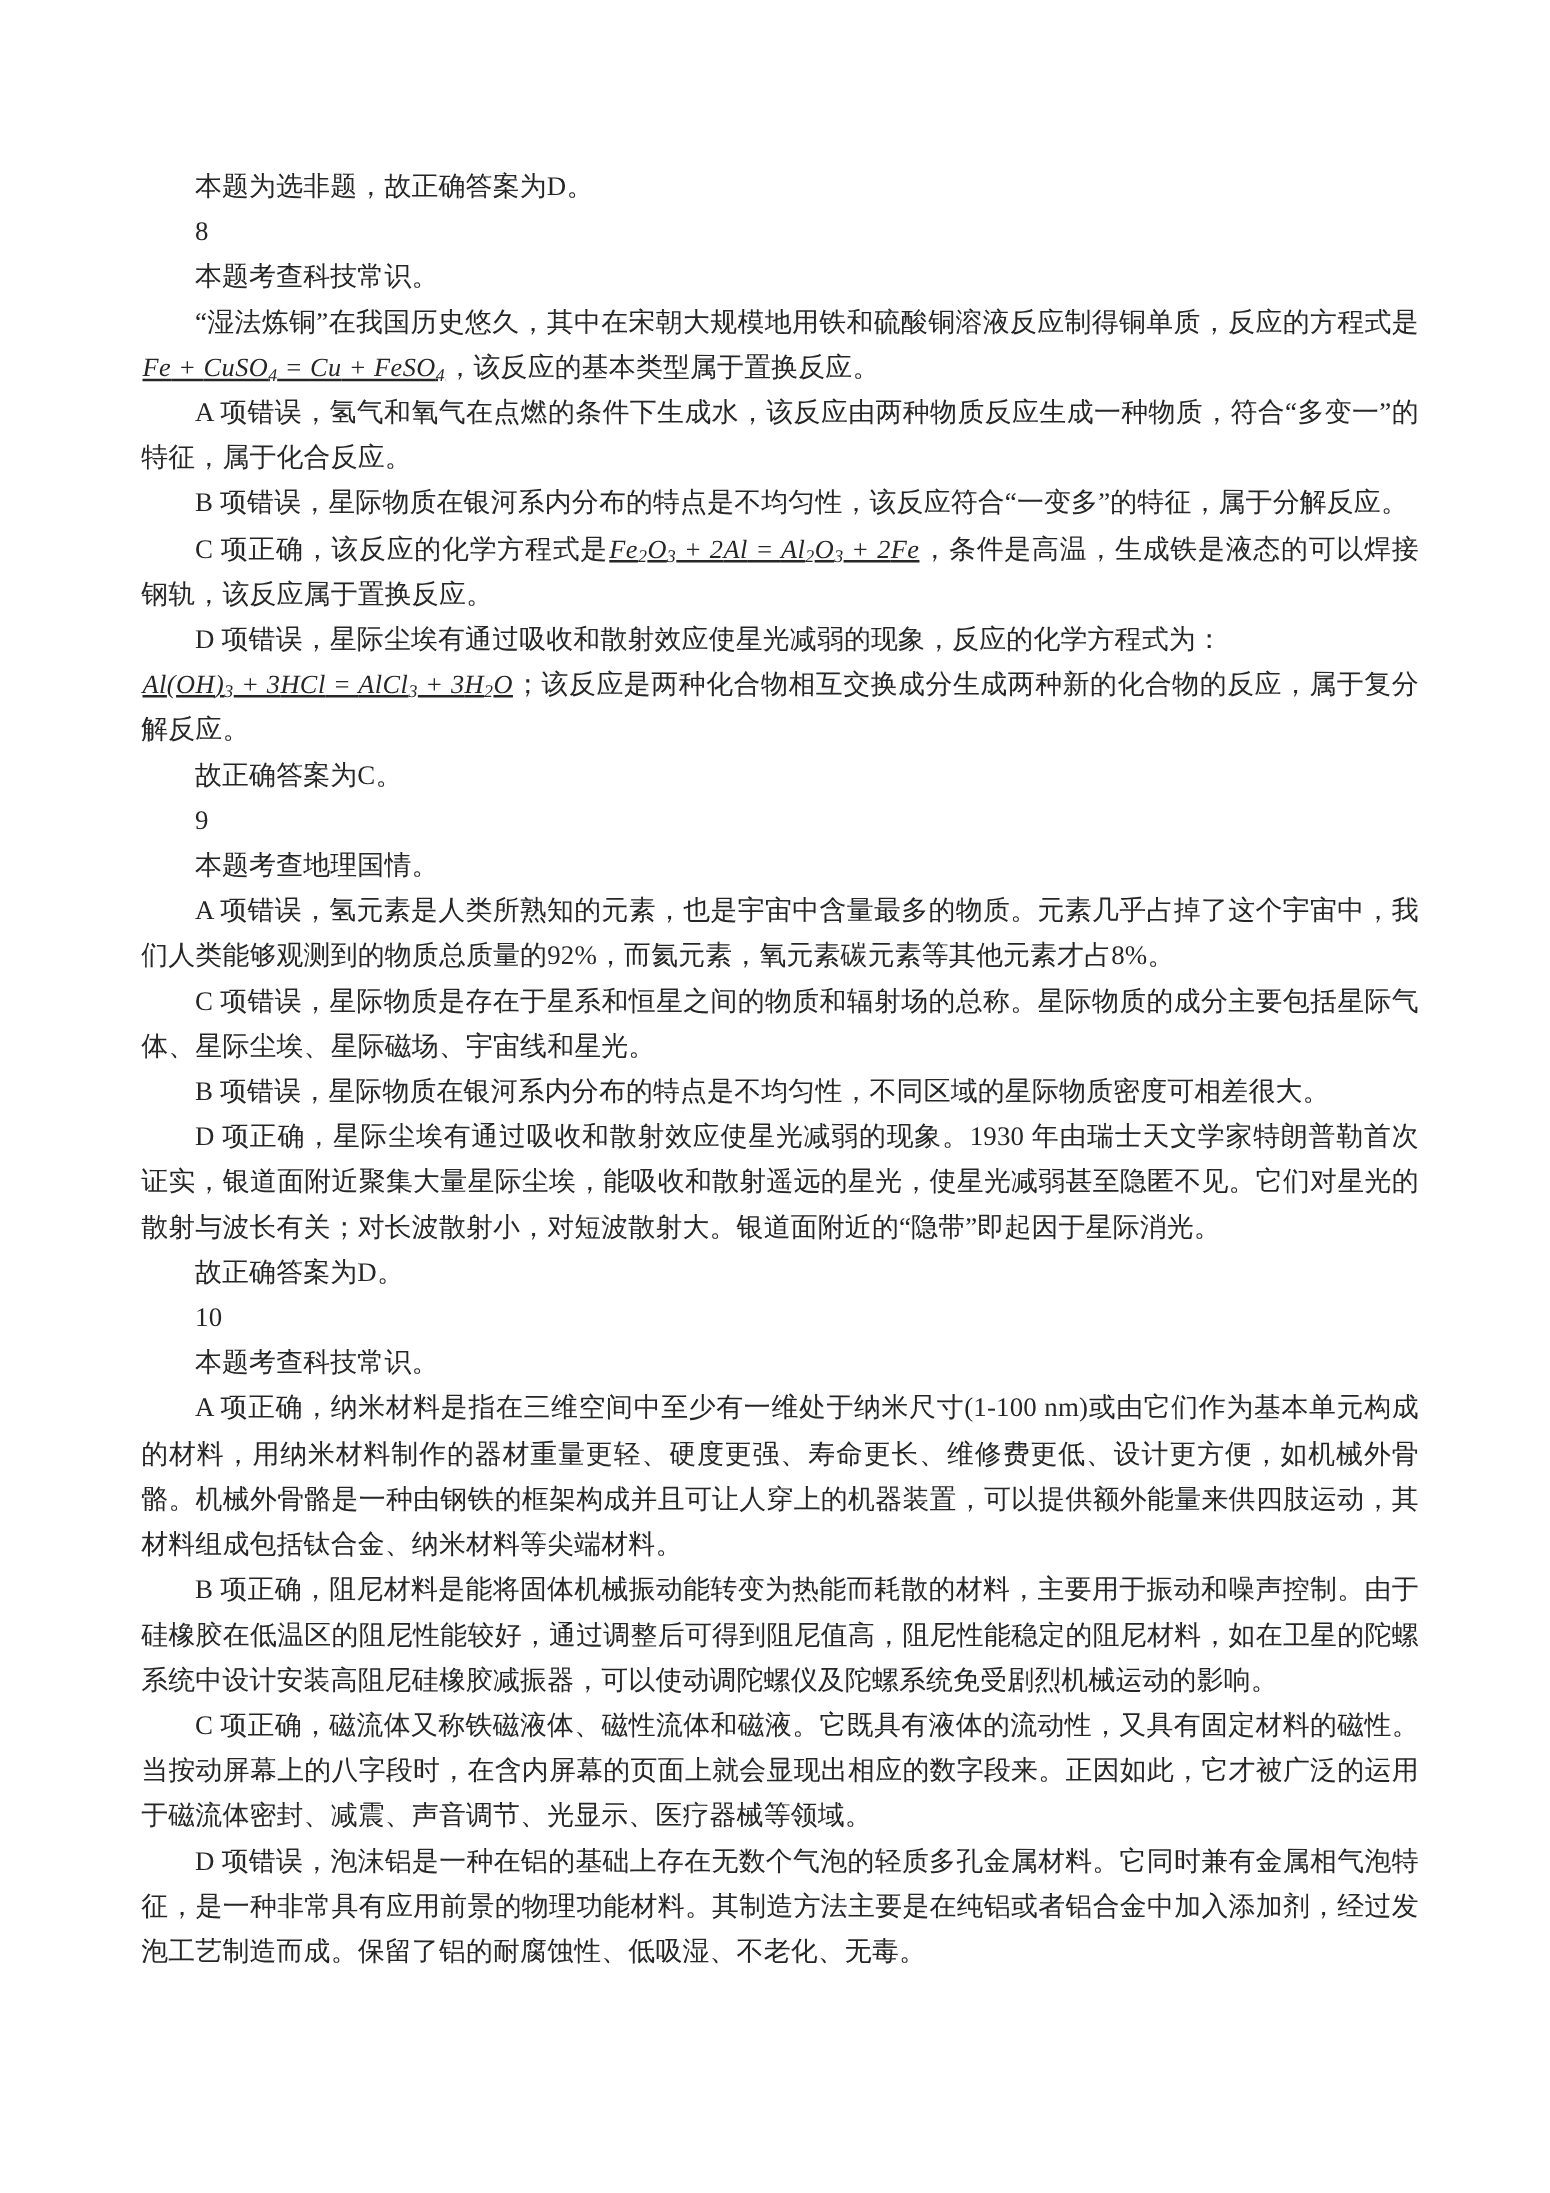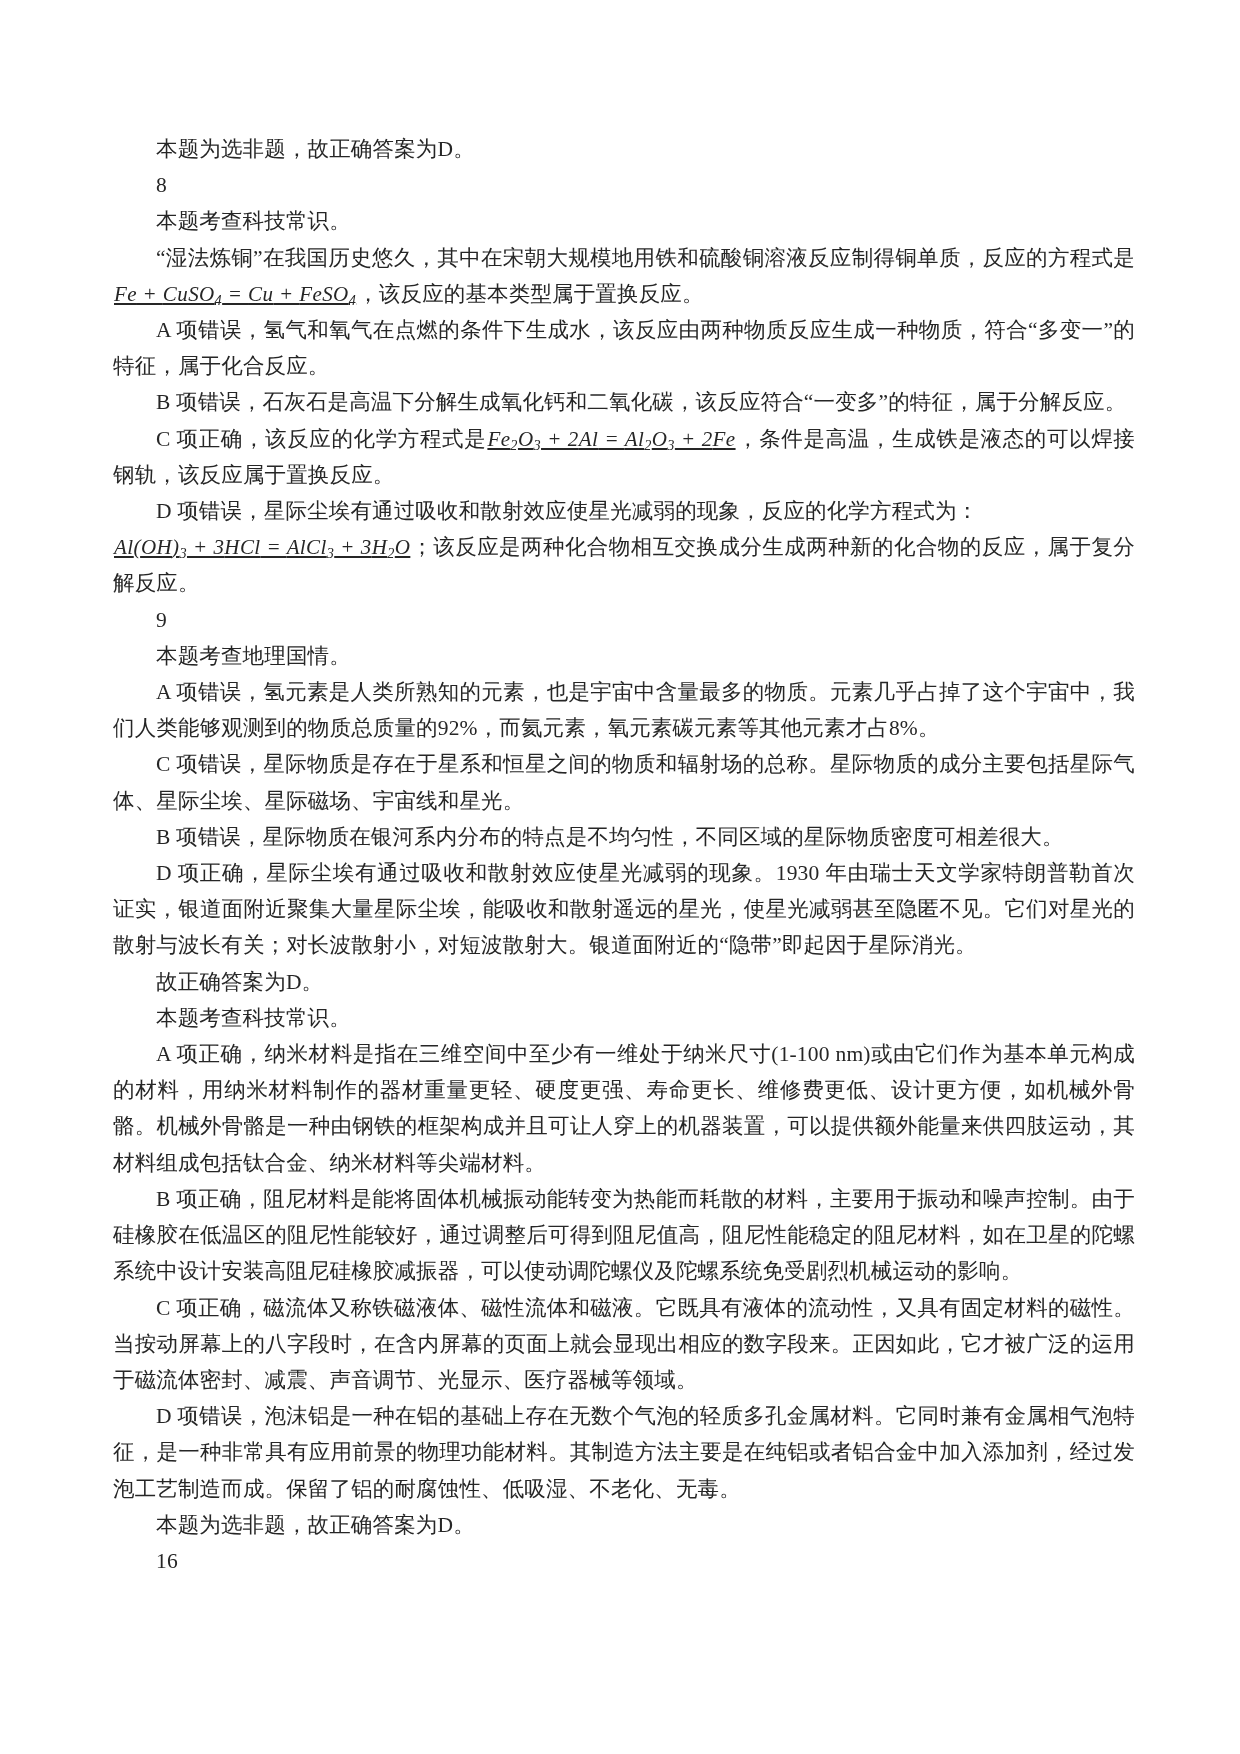--- a/index.html
+++ b/index.html
@@ -85,43 +85,45 @@
     <p class="para indent">本题为选非题，故正确答案为D。</p>
 
     <p class="para qnum">8</p>
 
     <p class="para indent">本题考查科技常识。</p>
 
     <p class="para indent"><span>“湿法炼铜”在我国历史悠久，其中在宋朝大规模地用铁和硫酸铜溶液反应制得铜单质，反应的方程式是</span><span class="mathi"><i>Fe</i> + <i>CuSO</i><sub>4</sub> = <i>Cu</i> + <i>FeSO</i><sub>4</sub></span><span>，该反应的基本类型属于置换反应。</span></p>
 
     <p class="para indent">A 项错误，氢气和氧气在点燃的条件下生成水，该反应由两种物质反应生成一种物质，符合“多变一”的特征，属于化合反应。</p>
 
-    <p class="para indent">B 项错误，石灰石是高温下分解生成氧化钙和二氧化碳，该反应符合“一变多”的特征，属于分解反应。</p>
+    <p class="para indent">B 项错误，星际物质在银河系内分布的特点是不均匀性，该反应符合“一变多”的特征，属于分解反应。</p>
 
     <p class="para indent"><span>C 项正确，该反应的化学方程式是</span><span class="mathi"><i>Fe</i><sub>2</sub><i>O</i><sub>3</sub> + 2<i>Al</i> = <i>Al</i><sub>2</sub><i>O</i><sub>3</sub> + 2<i>Fe</i></span><span>，条件是高温，生成铁是液态的可以焊接钢轨，该反应属于置换反应。</span></p>
 
     <p class="para indent">D 项错误，星际尘埃有通过吸收和散射效应使星光减弱的现象，反应的化学方程式为：</p>
 
     <p class="para noindent"><span class="mathi"><i>Al</i>(<i>OH</i>)<sub>3</sub> + 3<i>HCl</i> = <i>AlCl</i><sub>3</sub> + 3<i>H</i><sub>2</sub><i>O</i></span><span>；该反应是两种化合物相互交换成分生成两种新的化合物的反应，属于复分解反应。</span></p>
 
+    <p class="para indent">故正确答案为C。</p>
 
     <p class="para qnum">9</p>
 
     <p class="para indent">本题考查地理国情。</p>
 
     <p class="para indent">A 项错误，氢元素是人类所熟知的元素，也是宇宙中含量最多的物质。元素几乎占掉了这个宇宙中，我们人类能够观测到的物质总质量的92%，而氦元素，氧元素碳元素等其他元素才占8%。</p>
 
     <p class="para indent">C 项错误，星际物质是存在于星系和恒星之间的物质和辐射场的总称。星际物质的成分主要包括星际气体、星际尘埃、星际磁场、宇宙线和星光。</p>
 
     <p class="para indent">B 项错误，星际物质在银河系内分布的特点是不均匀性，不同区域的星际物质密度可相差很大。</p>
 
     <p class="para indent">D 项正确，星际尘埃有通过吸收和散射效应使星光减弱的现象。1930 年由瑞士天文学家特朗普勒首次证实，银道面附近聚集大量星际尘埃，能吸收和散射遥远的星光，使星光减弱甚至隐匿不见。它们对星光的散射与波长有关；对长波散射小，对短波散射大。银道面附近的“隐带”即起因于星际消光。</p>
 
     <p class="para indent">故正确答案为D。</p>
 
+    <p class="para qnum">10</p>
 
     <p class="para indent">本题考查科技常识。</p>
 
     <p class="para indent">A 项正确，纳米材料是指在三维空间中至少有一维处于纳米尺寸(1-100 nm)或由它们作为基本单元构成的材料，用纳米材料制作的器材重量更轻、硬度更强、寿命更长、维修费更低、设计更方便，如机械外骨骼。机械外骨骼是一种由钢铁的框架构成并且可让人穿上的机器装置，可以提供额外能量来供四肢运动，其材料组成包括钛合金、纳米材料等尖端材料。</p>
 
     <p class="para indent">B 项正确，阻尼材料是能将固体机械振动能转变为热能而耗散的材料，主要用于振动和噪声控制。由于硅橡胶在低温区的阻尼性能较好，通过调整后可得到阻尼值高，阻尼性能稳定的阻尼材料，如在卫星的陀螺系统中设计安装高阻尼硅橡胶减振器，可以使动调陀螺仪及陀螺系统免受剧烈机械运动的影响。</p>
 
     <p class="para indent">C 项正确，磁流体又称铁磁液体、磁性流体和磁液。它既具有液体的流动性，又具有固定材料的磁性。当按动屏幕上的八字段时，在含内屏幕的页面上就会显现出相应的数字段来。正因如此，它才被广泛的运用于磁流体密封、减震、声音调节、光显示、医疗器械等领域。</p>
 
     <p class="para indent">D 项错误，泡沫铝是一种在铝的基础上存在无数个气泡的轻质多孔金属材料。它同时兼有金属相气泡特征，是一种非常具有应用前景的物理功能材料。其制造方法主要是在纯铝或者铝合金中加入添加剂，经过发泡工艺制造而成。保留了铝的耐腐蚀性、低吸湿、不老化、无毒。</p>

